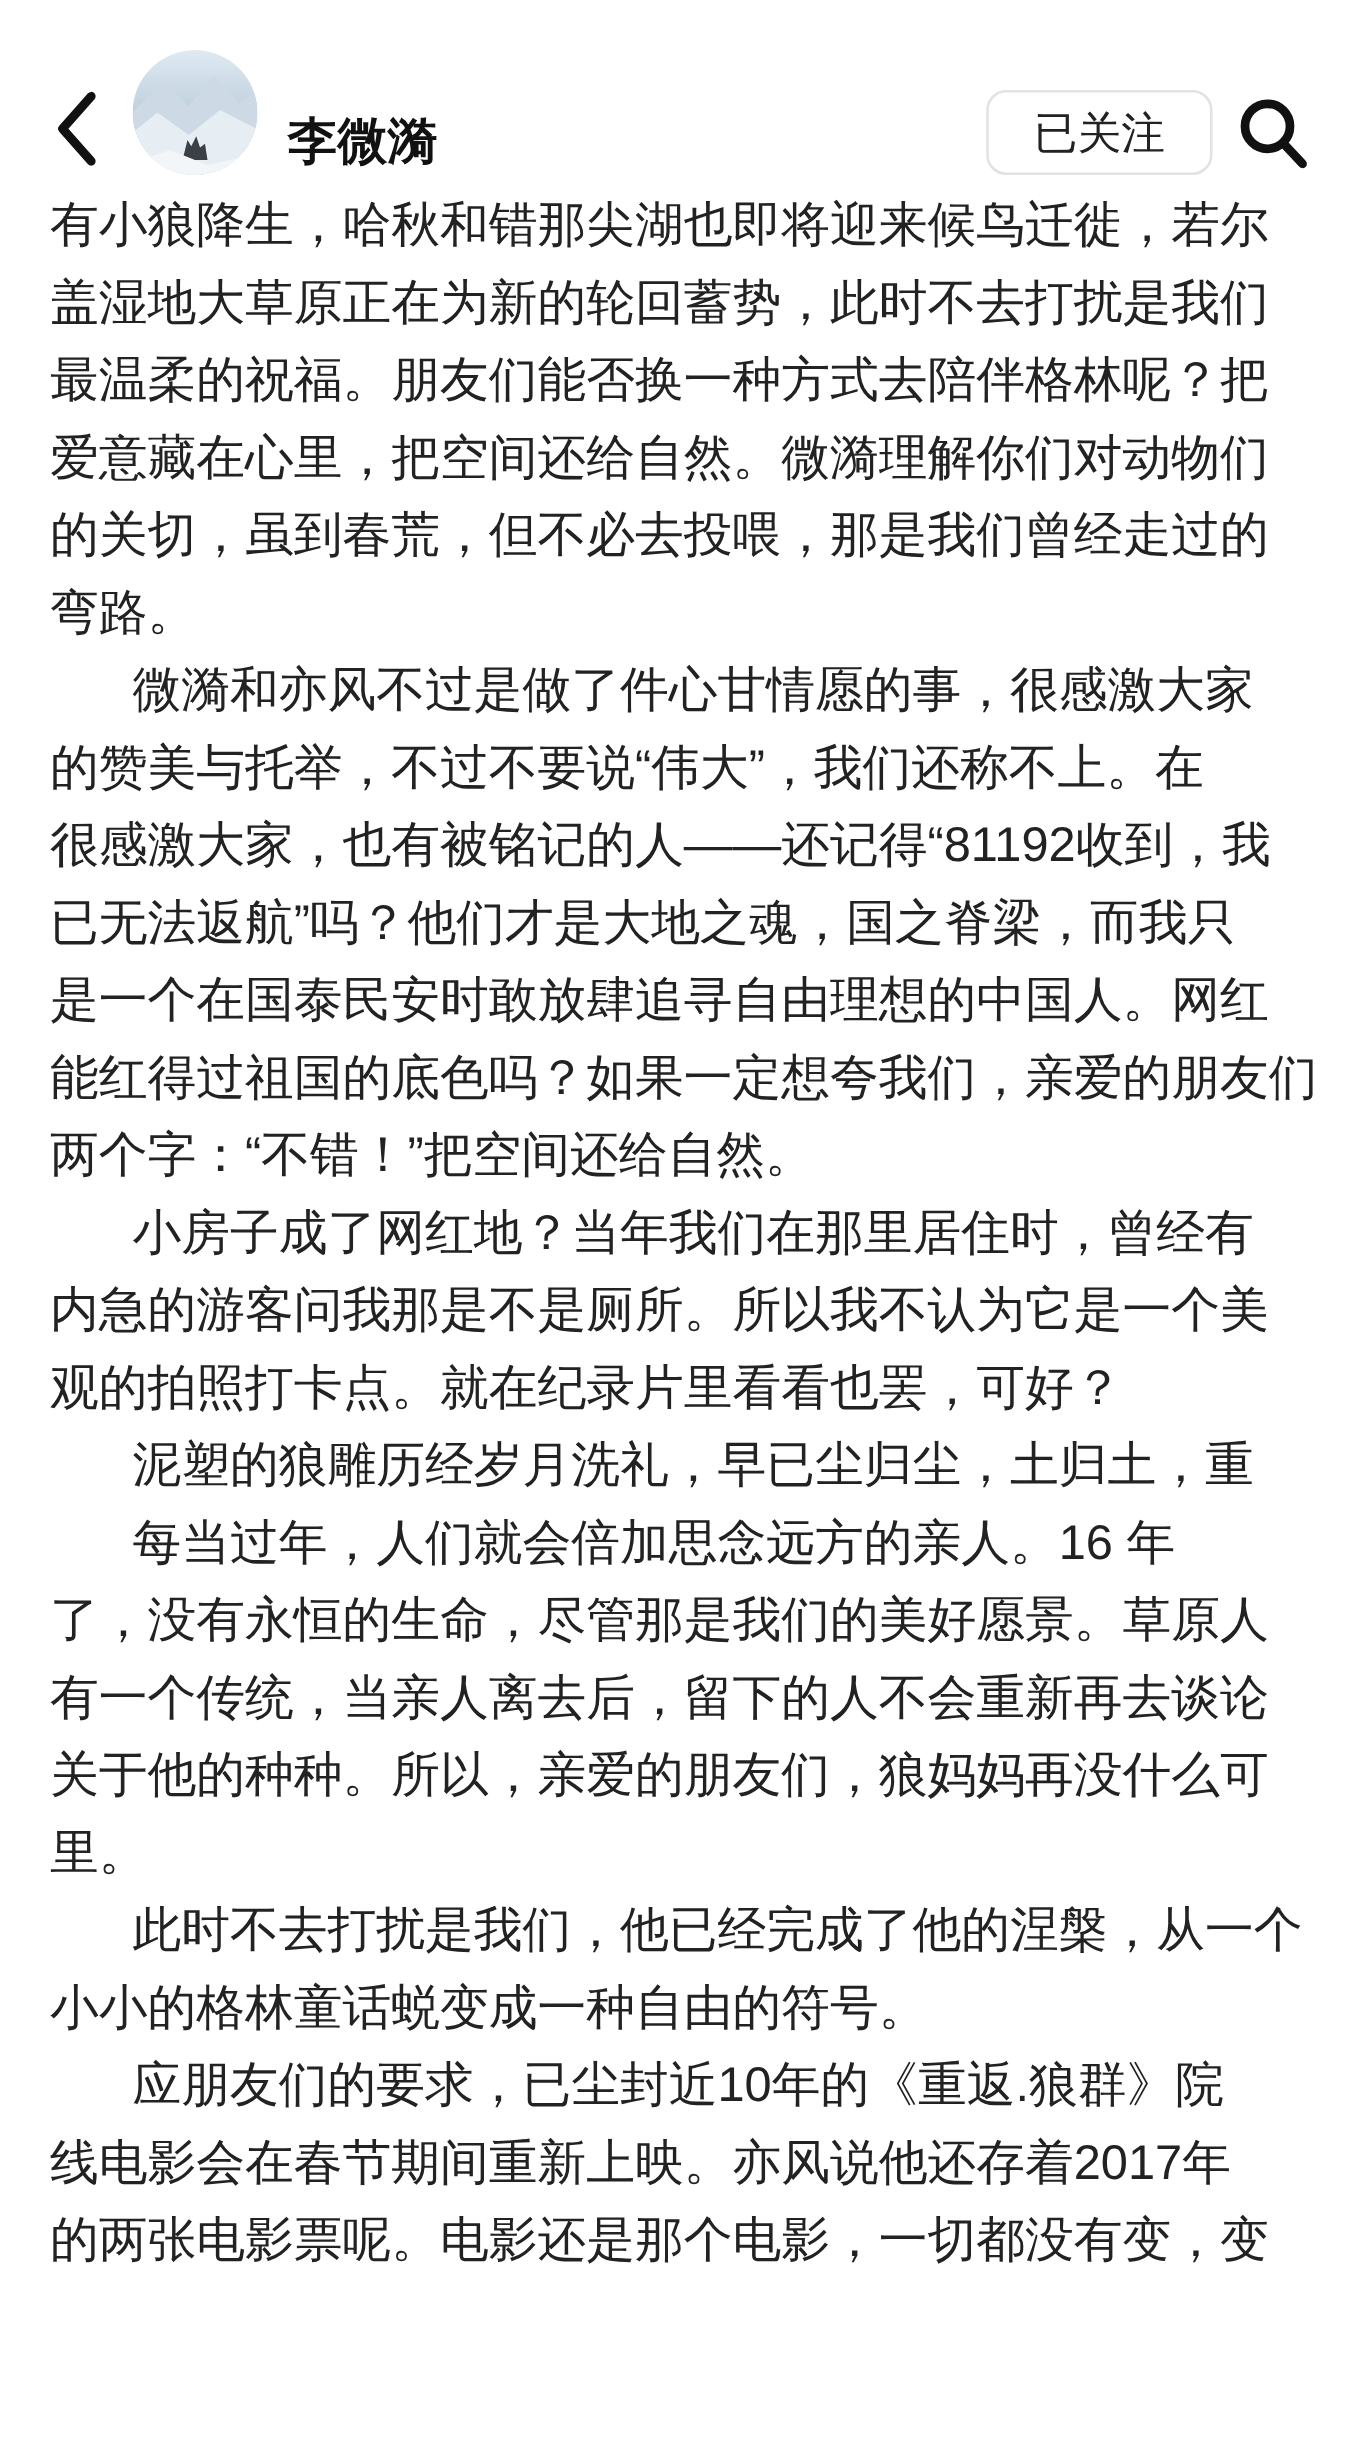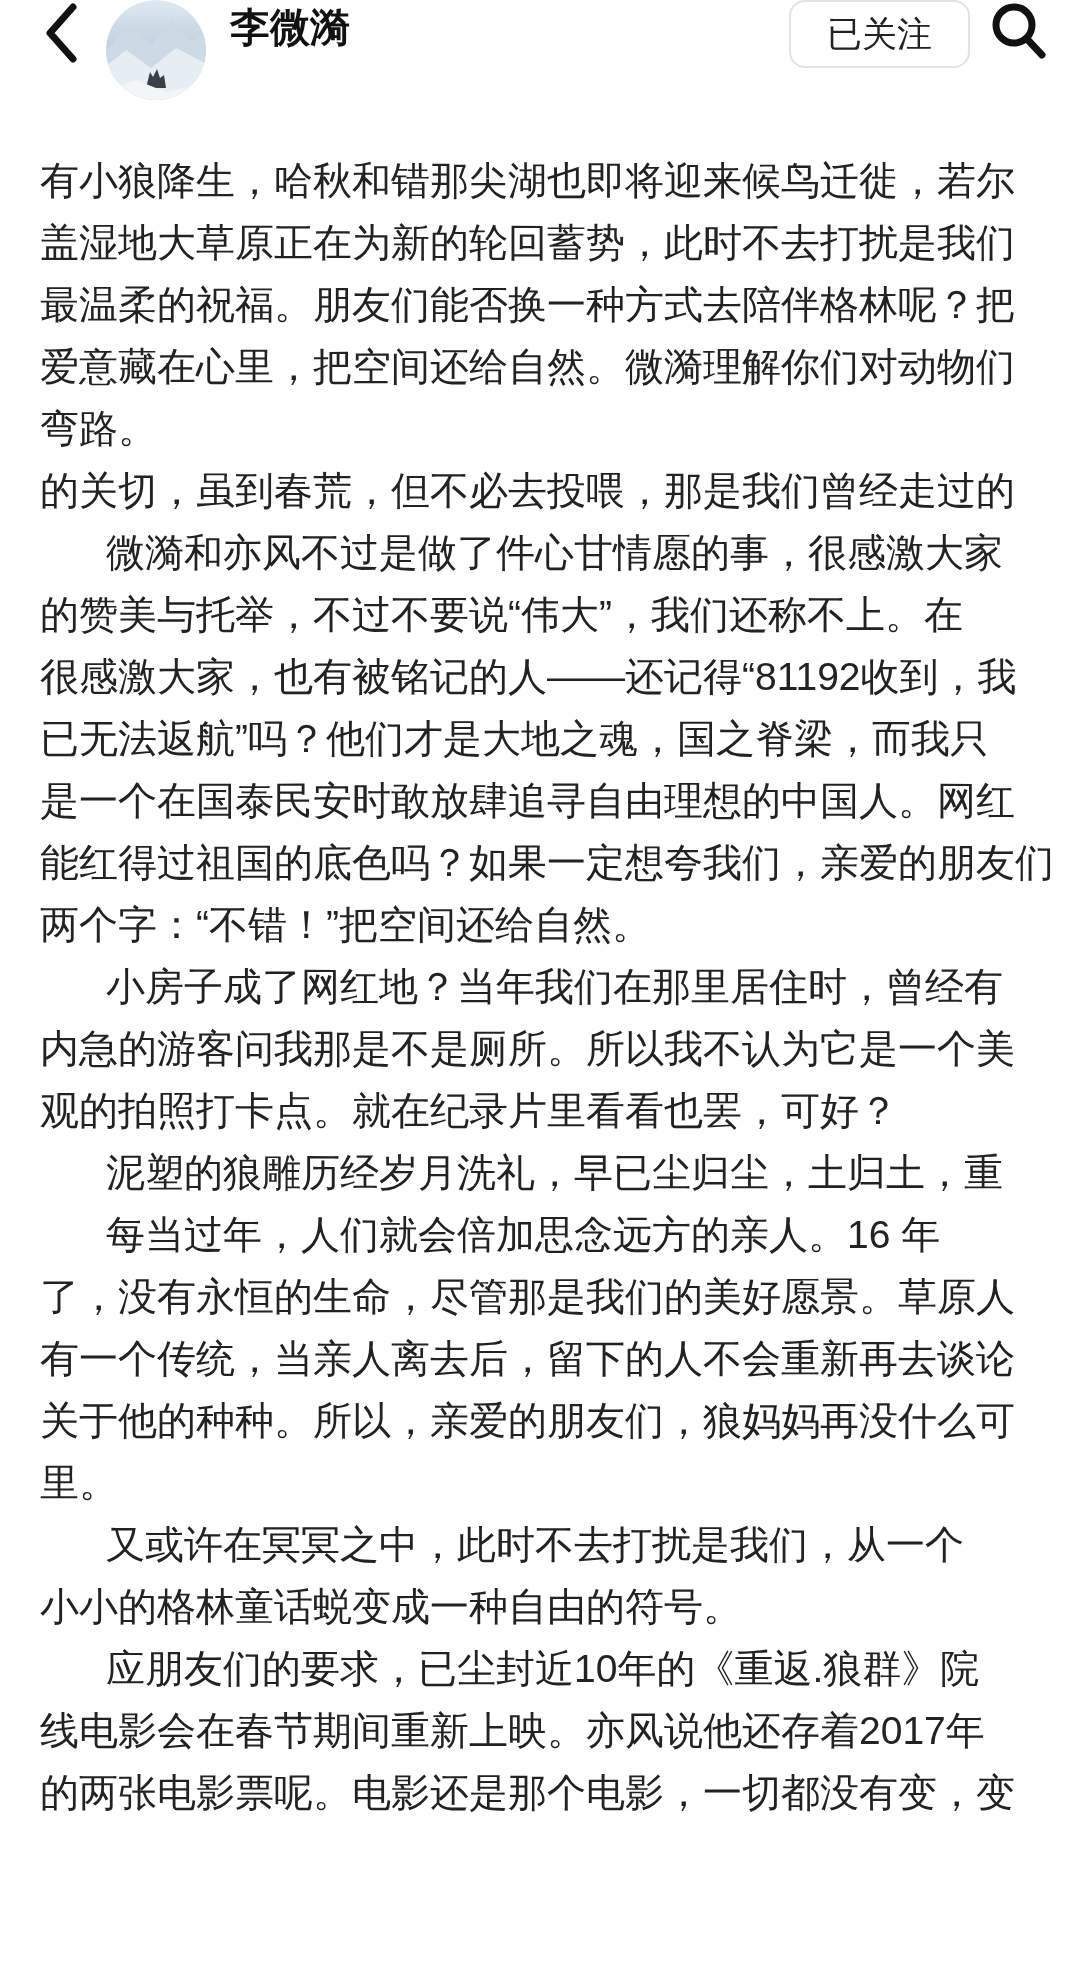--- a/index.html
+++ b/index.html
@@ -41,21 +41,21 @@
 
   
   .header {
     position: absolute;
     top: 0; left: 0;
     width: 1080px;
     height: 140px;
     background: #ffffff;
     z-index: 5;
     display: flex;
-    align-items: flex-start;
+    align-items: flex-end;
   }
   .back-btn {
     width: 46px;
     height: 70px;
     margin-left: 38px;
     display: flex;
     align-items: center;
     justify-content: center;
     cursor: pointer;
     flex: 0 0 auto;
@@ -107,39 +107,39 @@
 <body>
 
 <div class="page">
 
   <div class="article">
       <div class="line clipped">狼群的嗥叫声此起彼伏，紧接着春天来了，草原上会</div>
       <div class="line">有小狼降生，哈秋和错那尖湖也即将迎来候鸟迁徙，若尔</div>
       <div class="line">盖湿地大草原正在为新的轮回蓄势，此时不去打扰是我们</div>
       <div class="line">最温柔的祝福。朋友们能否换一种方式去陪伴格林呢？把</div>
       <div class="line">爱意藏在心里，把空间还给自然。微漪理解你们对动物们</div>
+      <div class="line">的关切，虽到春荒，但不必去投喂，那是我们曾经走过的</div>
       <div class="line">弯路。</div>
-      <div class="line">的关切，虽到春荒，但不必去投喂，那是我们曾经走过的</div>
       <div class="line indent">微漪和亦风不过是做了件心甘情愿的事，很感激大家</div>
       <div class="line">的赞美与托举，不过不要说“伟大”，我们还称不上。在</div>
       <div class="line">很感激大家，也有被铭记的人——还记得“81192收到，我</div>
       <div class="line">已无法返航”吗？他们才是大地之魂，国之脊梁，而我只</div>
       <div class="line">是一个在国泰民安时敢放肆追寻自由理想的中国人。网红</div>
       <div class="line">能红得过祖国的底色吗？如果一定想夸我们，亲爱的朋友们</div>
       <div class="line">两个字：“不错！”把空间还给自然。</div>
       <div class="line indent">小房子成了网红地？当年我们在那里居住时，曾经有</div>
       <div class="line">内急的游客问我那是不是厕所。所以我不认为它是一个美</div>
       <div class="line">观的拍照打卡点。就在纪录片里看看也罢，可好？</div>
       <div class="line indent">泥塑的狼雕历经岁月洗礼，早已尘归尘，土归土，重</div>
       <div class="line indent">每当过年，人们就会倍加思念远方的亲人。16 年</div>
       <div class="line">了，没有永恒的生命，尽管那是我们的美好愿景。草原人</div>
       <div class="line">有一个传统，当亲人离去后，留下的人不会重新再去谈论</div>
       <div class="line">关于他的种种。所以，亲爱的朋友们，狼妈妈再没什么可</div>
       <div class="line">里。</div>
-      <div class="line indent">又或许在冥冥之中，此时不去打扰是我们，从一个</div>
+      <div class="line indent">此时不去打扰是我们，他已经完成了他的涅槃，从一个</div>
       <div class="line">小小的格林童话蜕变成一种自由的符号。</div>
       <div class="line indent">应朋友们的要求，已尘封近10年的《重返.狼群》院</div>
       <div class="line">线电影会在春节期间重新上映。亦风说他还存着2017年</div>
       <div class="line">的两张电影票呢。电影还是那个电影，一切都没有变，变</div>
     </div>
 
   <div class="header">
 
     <div class="back-btn">
       <span>

